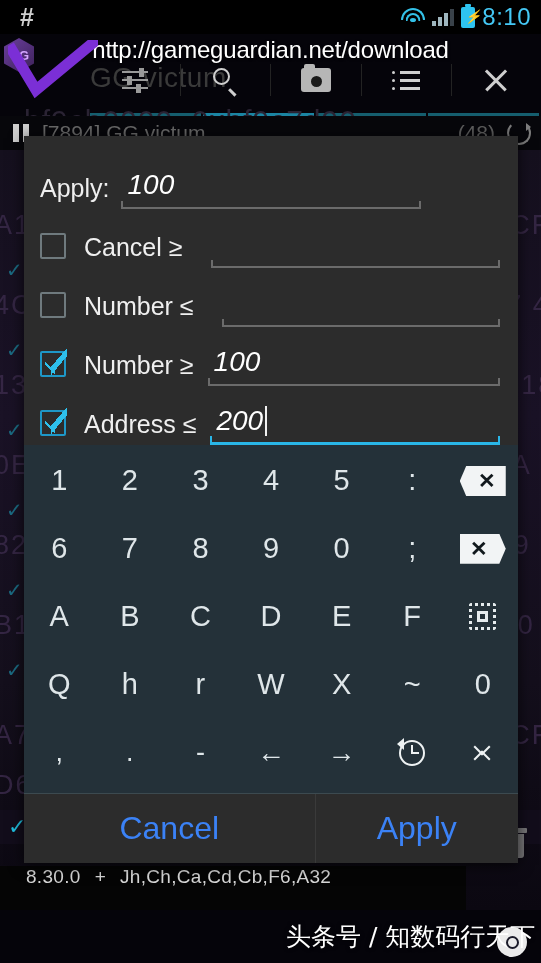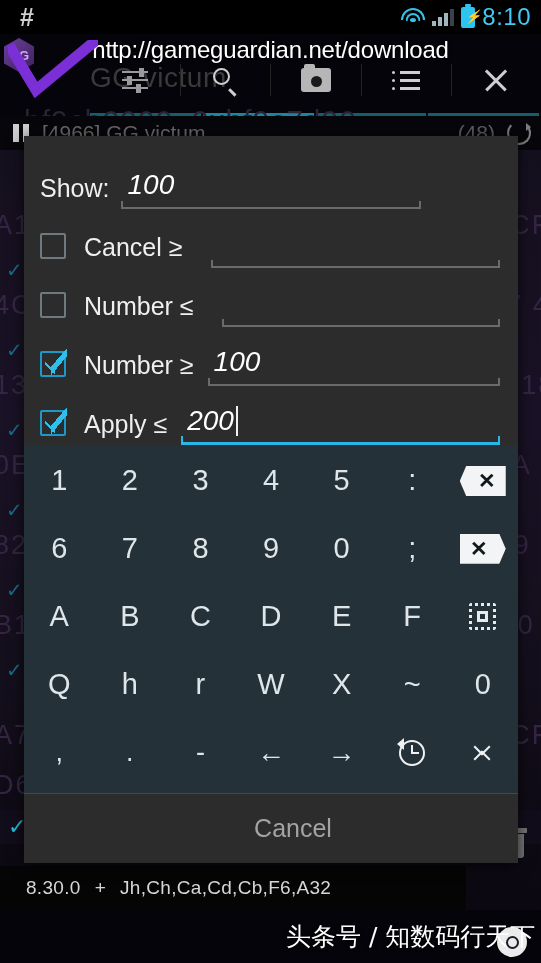--- a/index.html
+++ b/index.html
@@ -20,21 +20,21 @@
   .bg-hexrow {
     position: absolute; left: -6px; width: 560px;
     font-family: "Liberation Sans", sans-serif;
     font-size: 27px; letter-spacing: 2px; white-space: nowrap;
     color: #3a2a4a; opacity: .85;
   }
   .bg-checkcol { position: absolute; left: 6px; width: 26px; color: #1b6b82; font-size: 20px; }
   .bg-statusline {
     position: absolute; left: 0; bottom: 0; width: 466px; height: 44px;
     background: #050505; color: #d7d7d7; font-size: 19px;
-    display: flex; align-items: center; padding-left: 26px; letter-spacing: .3px;
+    display: flex; align-items: flex-start; padding-left: 26px; letter-spacing: .3px;
   }
   .bg-statusline .plus { margin: 0 14px; }
   .bg-row-selected {
     position: absolute; left: 0; width: 541px; height: 34px;
     display: flex; align-items: center; background: #120d1b;
   }
   .bg-row-selected .tick { color: #20c0e0; font-size: 22px; margin-left: 8px; width: 32px; }
   .bg-row-selected .addr { color: #7fae8e; font-size: 22px; letter-spacing: 1px; }
   .bg-row-selected .val { color: #6c5b7b; font-size: 19px; margin-left: 26px; }
   .trash-icon {
@@ -244,21 +244,21 @@
   .k-collapse i { top:2px; border-left:2.5px solid #eef2f3; border-bottom:2.5px solid #eef2f3; transform: skewX(-0deg) rotate(-45deg) ; width:12px;height:12px; left:5px; }
   .k-collapse b { bottom:2px; border-left:2.5px solid #eef2f3; border-top:2.5px solid #eef2f3; width:12px;height:12px; left:5px; transform: rotate(45deg); }
 
   
   .dlg-buttons {
     height: 72px; display: flex; align-items: stretch;
     border-top: 1px solid #3c4a50; background: #2c2c2c;
   }
   .dlg-buttons .btn {
     flex: 1; display: flex; align-items: center; justify-content: center;
-    color: #a3a3a3; font-size: 25px; margin-left: 44px;
+    color: #3b82f6; font-size: 32px; margin-left: 44px;
   }
   .dlg-buttons .btn + .btn { border-left: 1px solid #3a3a3a; }
 </style>
 </head>
 <body>
 
 <div id="screen">
 
   <div class="bg-layer">
 
@@ -385,32 +385,32 @@
       <i></i>
     </div>
 
     <div class="bg-addrline">bf9cb0000, 0xbf9c7d90</div>
 
     <div class="procbar">
       <span class="pause">
           <i></i>
           <i></i>
         </span>
-      <span class="pname">[4966] GG victum</span>
+      <span class="pname">[7894] GG victum</span>
       <span class="pcount">(48)</span>
       <span class="refresh"></span>
     </div>
   </div>
 
   <div class="dialog">
 
     <div class="dlg-form">
 
       <div class="row show-row">
-        <span class="lbl show">Show:</span>
+        <span class="lbl show">Apply:</span>
         <div class="field">
           <div class="fv">100</div>
           <div class="ul"></div>
         </div>
       </div>
 
       <div class="row addr-row">
         <span class="cb"></span>
         <span class="lbl">Cancel ≥</span>
         <div class="field">
@@ -432,21 +432,21 @@
         <span class="cb checked"></span>
         <span class="lbl">Number ≥</span>
         <div class="field">
           <div class="fv">100</div>
           <div class="ul"></div>
         </div>
       </div>
 
       <div class="row">
         <span class="cb checked"></span>
-        <span class="lbl">Apply ≤</span>
+        <span class="lbl">Address ≤</span>
         <div class="field focused">
           <div class="fv caret">200</div>
           <div class="ul"></div>
         </div>
       </div>
     </div>
 
     <div class="keyboard">
 
       <div class="kb-row">
@@ -515,15 +515,16 @@
           <span class="k-collapse">
               <i></i>
               <b></b>
             </span>
         </div>
       </div>
     </div>
 
     <div class="dlg-buttons">
       <div class="btn">Cancel</div>
+      <div class="btn">Apply</div>
     </div>
   </div>
 </div>
 
 </body></html>

